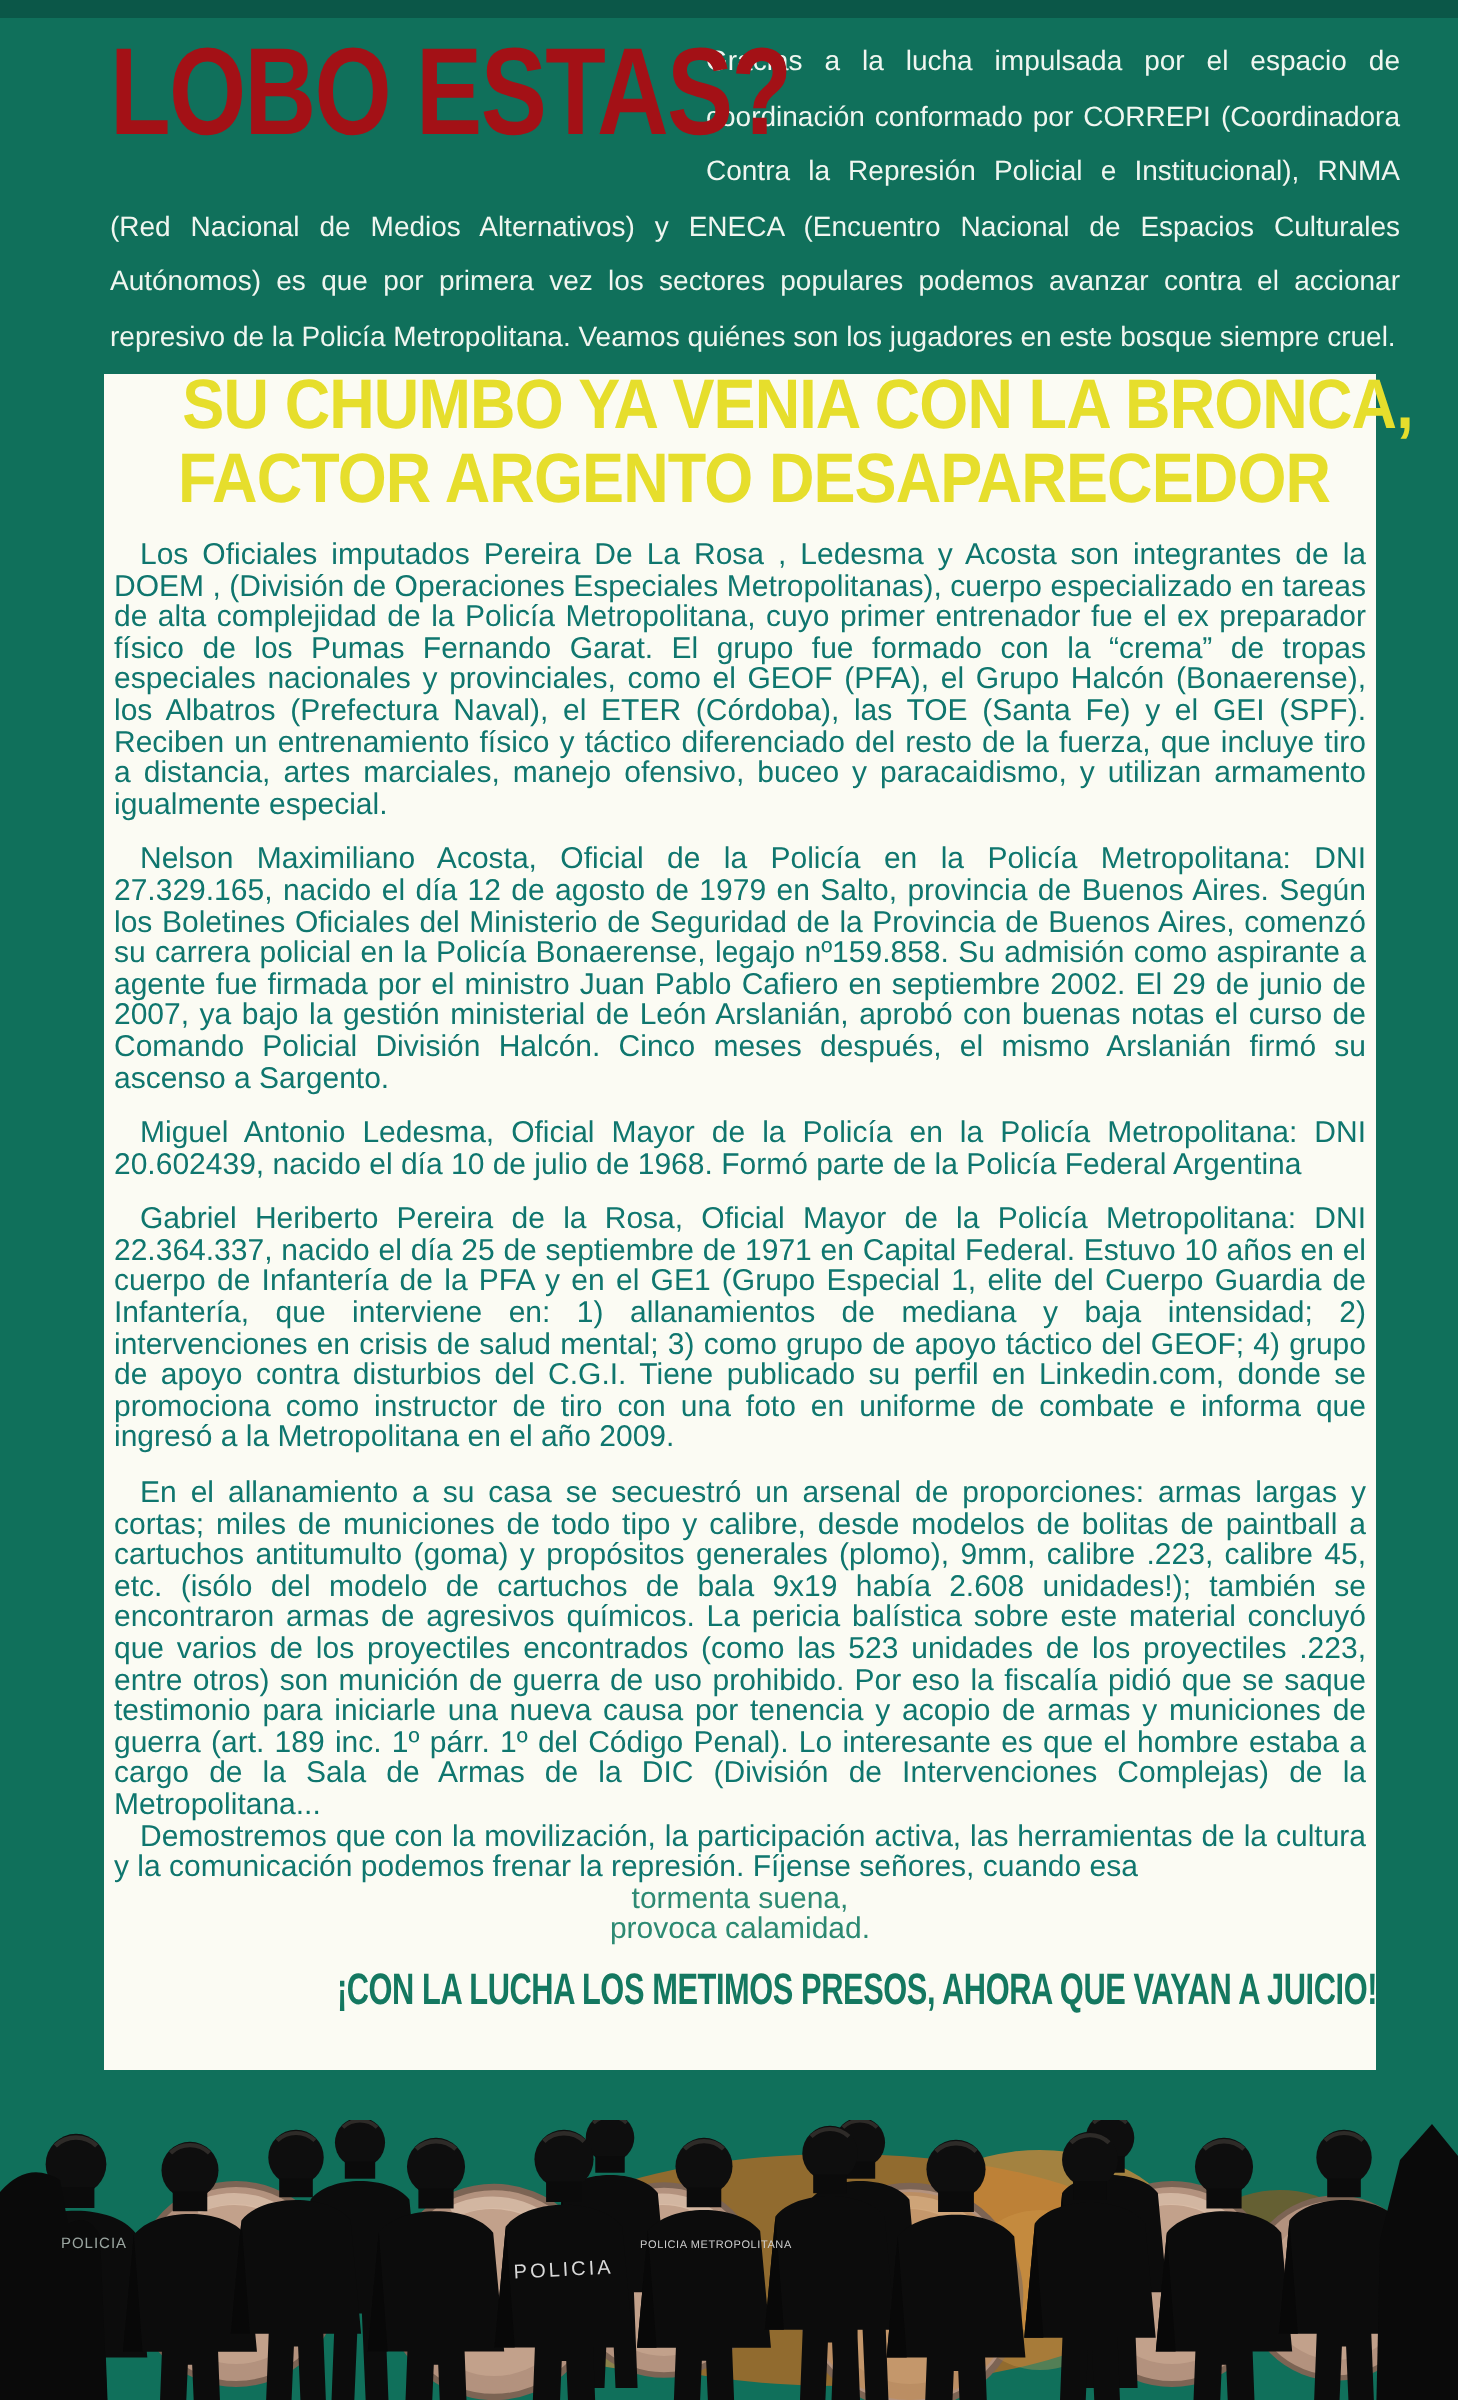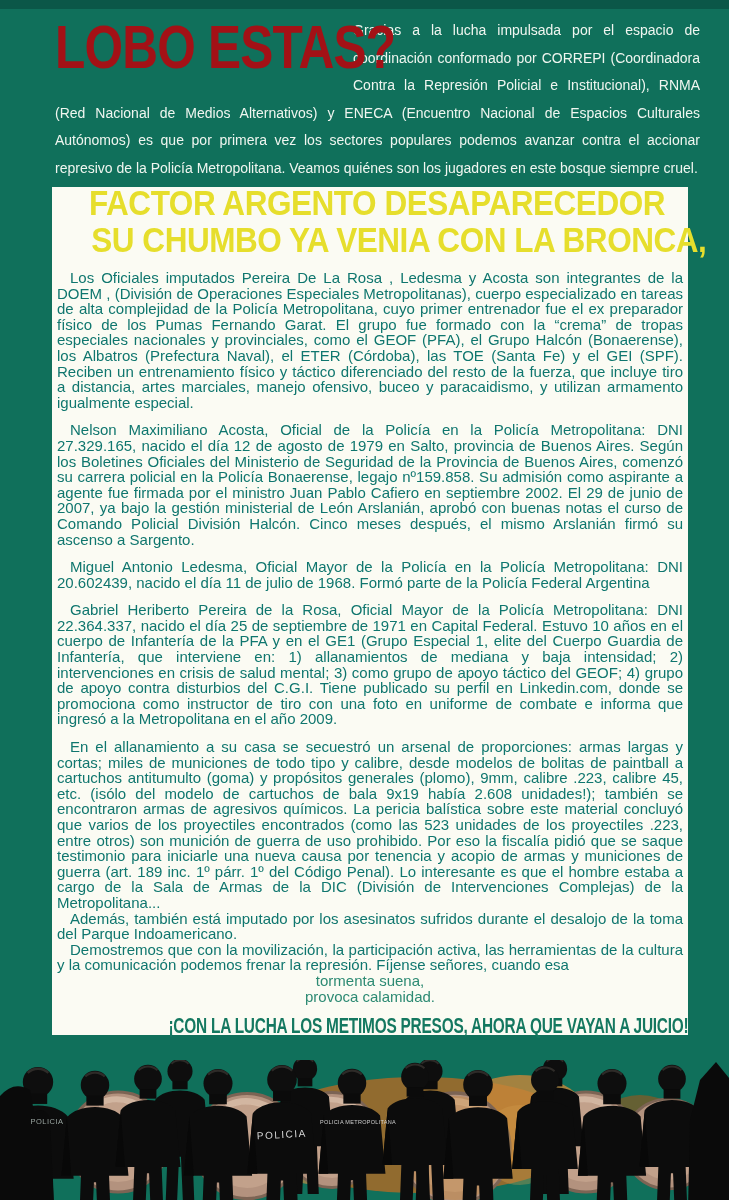--- a/index.html
+++ b/index.html
@@ -62,31 +62,30 @@
 
   <div class="header">
     <div class="title-float">
       <span class="cond">LOBO ESTAS?</span>
     </div>
     <p class="intro">Gracias a la lucha impulsada por el espacio de coordinación conformado por CORREPI (Coordinadora Contra la Represión Policial e Institucional), RNMA (Red Nacional de Medios Alternativos) y ENECA (Encuentro Nacional de Espacios Culturales Autónomos) es que por primera vez los sectores populares podemos avanzar contra el accionar represivo de la Policía Metropolitana. Veamos quiénes son los jugadores en este bosque siempre cruel.</p>
   </div>
 
   <div class="whitebox">
     <div class="headline">
+      <div class="line"><span class="cond center">SU CHUMBO YA VENIA CON LA BRONCA,</span></div>
       <div class="line"><span class="cond center">FACTOR ARGENTO DESAPARECEDOR</span></div>
-      <div class="line"><span class="cond center">SU CHUMBO YA VENIA CON LA BRONCA,</span></div>
     </div>
 
     <div class="article">
       <p class="first">Los Oficiales imputados Pereira De La Rosa , Ledesma y Acosta son integrantes de la DOEM , (División de Operaciones Especiales Metropolitanas), cuerpo especializado en tareas de alta complejidad de la Policía Metropolitana, cuyo primer entrenador fue el ex preparador físico de los Pumas Fernando Garat. El grupo fue formado con la “crema” de tropas especiales nacionales y provinciales, como el GEOF (PFA), el Grupo Halcón (Bonaerense), los Albatros (Prefectura Naval), el ETER (Córdoba), las TOE (Santa Fe) y el GEI (SPF). Reciben un entrenamiento físico y táctico diferenciado del resto de la fuerza, que incluye tiro a distancia, artes marciales, manejo ofensivo, buceo y paracaidismo, y utilizan armamento igualmente especial.</p>
       <p>Nelson Maximiliano Acosta, Oficial de la Policía en la Policía Metropolitana: DNI 27.329.165, nacido el día 12 de agosto de 1979 en Salto, provincia de Buenos Aires. Según los Boletines Oficiales del Ministerio de Seguridad de la Provincia de Buenos Aires, comenzó su carrera policial en la Policía Bonaerense, legajo nº159.858. Su admisión como aspirante a agente fue firmada por el ministro Juan Pablo Cafiero en septiembre 2002. El 29 de junio de 2007, ya bajo la gestión ministerial de León Arslanián, aprobó con buenas notas el curso de Comando Policial División Halcón. Cinco meses después, el mismo Arslanián firmó su ascenso a Sargento.</p>
-      <p>Miguel Antonio Ledesma, Oficial Mayor de la Policía en la Policía Metropolitana: DNI 20.602439, nacido el día 11 de julio de 1968. Formó parte de la Policía Federal Argentina</p>
+      <p>Miguel Antonio Ledesma, Oficial Mayor de la Policía en la Policía Metropolitana: DNI 20.602439, nacido el día 10 de julio de 1968. Formó parte de la Policía Federal Argentina</p>
       <p>Gabriel Heriberto Pereira de la Rosa, Oficial Mayor de la Policía Metropolitana: DNI 22.364.337, nacido el día 25 de septiembre de 1971 en Capital Federal. Estuvo 10 años en el cuerpo de Infantería de la PFA y en el GE1 (Grupo Especial 1, elite del Cuerpo Guardia de Infantería, que interviene en: 1) allanamientos de mediana y baja intensidad; 2) intervenciones en crisis de salud mental; 3) como grupo de apoyo táctico del GEOF; 4) grupo de apoyo contra disturbios del C.G.I. Tiene publicado su perfil en Linkedin.com, donde se promociona como instructor de tiro con una foto en uniforme de combate e informa que ingresó a la Metropolitana en el año 2009.</p>
       <p>En el allanamiento a su casa se secuestró un arsenal de proporciones: armas largas y cortas; miles de municiones de todo tipo y calibre, desde modelos de bolitas de paintball a cartuchos antitumulto (goma) y propósitos generales (plomo), 9mm, calibre .223, calibre 45, etc. (isólo del modelo de cartuchos de bala 9x19 había 2.608 unidades!); también se encontraron armas de agresivos químicos. La pericia balística sobre este material concluyó que varios de los proyectiles encontrados (como las 523 unidades de los proyectiles .223, entre otros) son munición de guerra de uso prohibido. Por eso la fiscalía pidió que se saque testimonio para iniciarle una nueva causa por tenencia y acopio de armas y municiones de guerra (art. 189 inc. 1º párr. 1º del Código Penal). Lo interesante es que el hombre estaba a cargo de la Sala de Armas de la DIC (División de Intervenciones Complejas) de la Metropolitana...</p>
-      <p class="tight">Además, también está imputado por los asesinatos sufridos durante el desalojo de la toma del Parque Indoamericano.</p>
       <p class="tight">Demostremos que con la movilización, la participación activa, las herramientas de la cultura y la comunicación podemos frenar la represión. Fíjense señores, cuando esa</p>
       <div class="centered-line">tormenta suena,</div>
       <div class="centered-line">provoca calamidad.</div>
     </div>
 
     <div class="slogan">
       <span class="cond center">¡CON LA LUCHA LOS METIMOS PRESOS, AHORA QUE VAYAN A JUICIO!</span>
     </div>
   </div>
 

